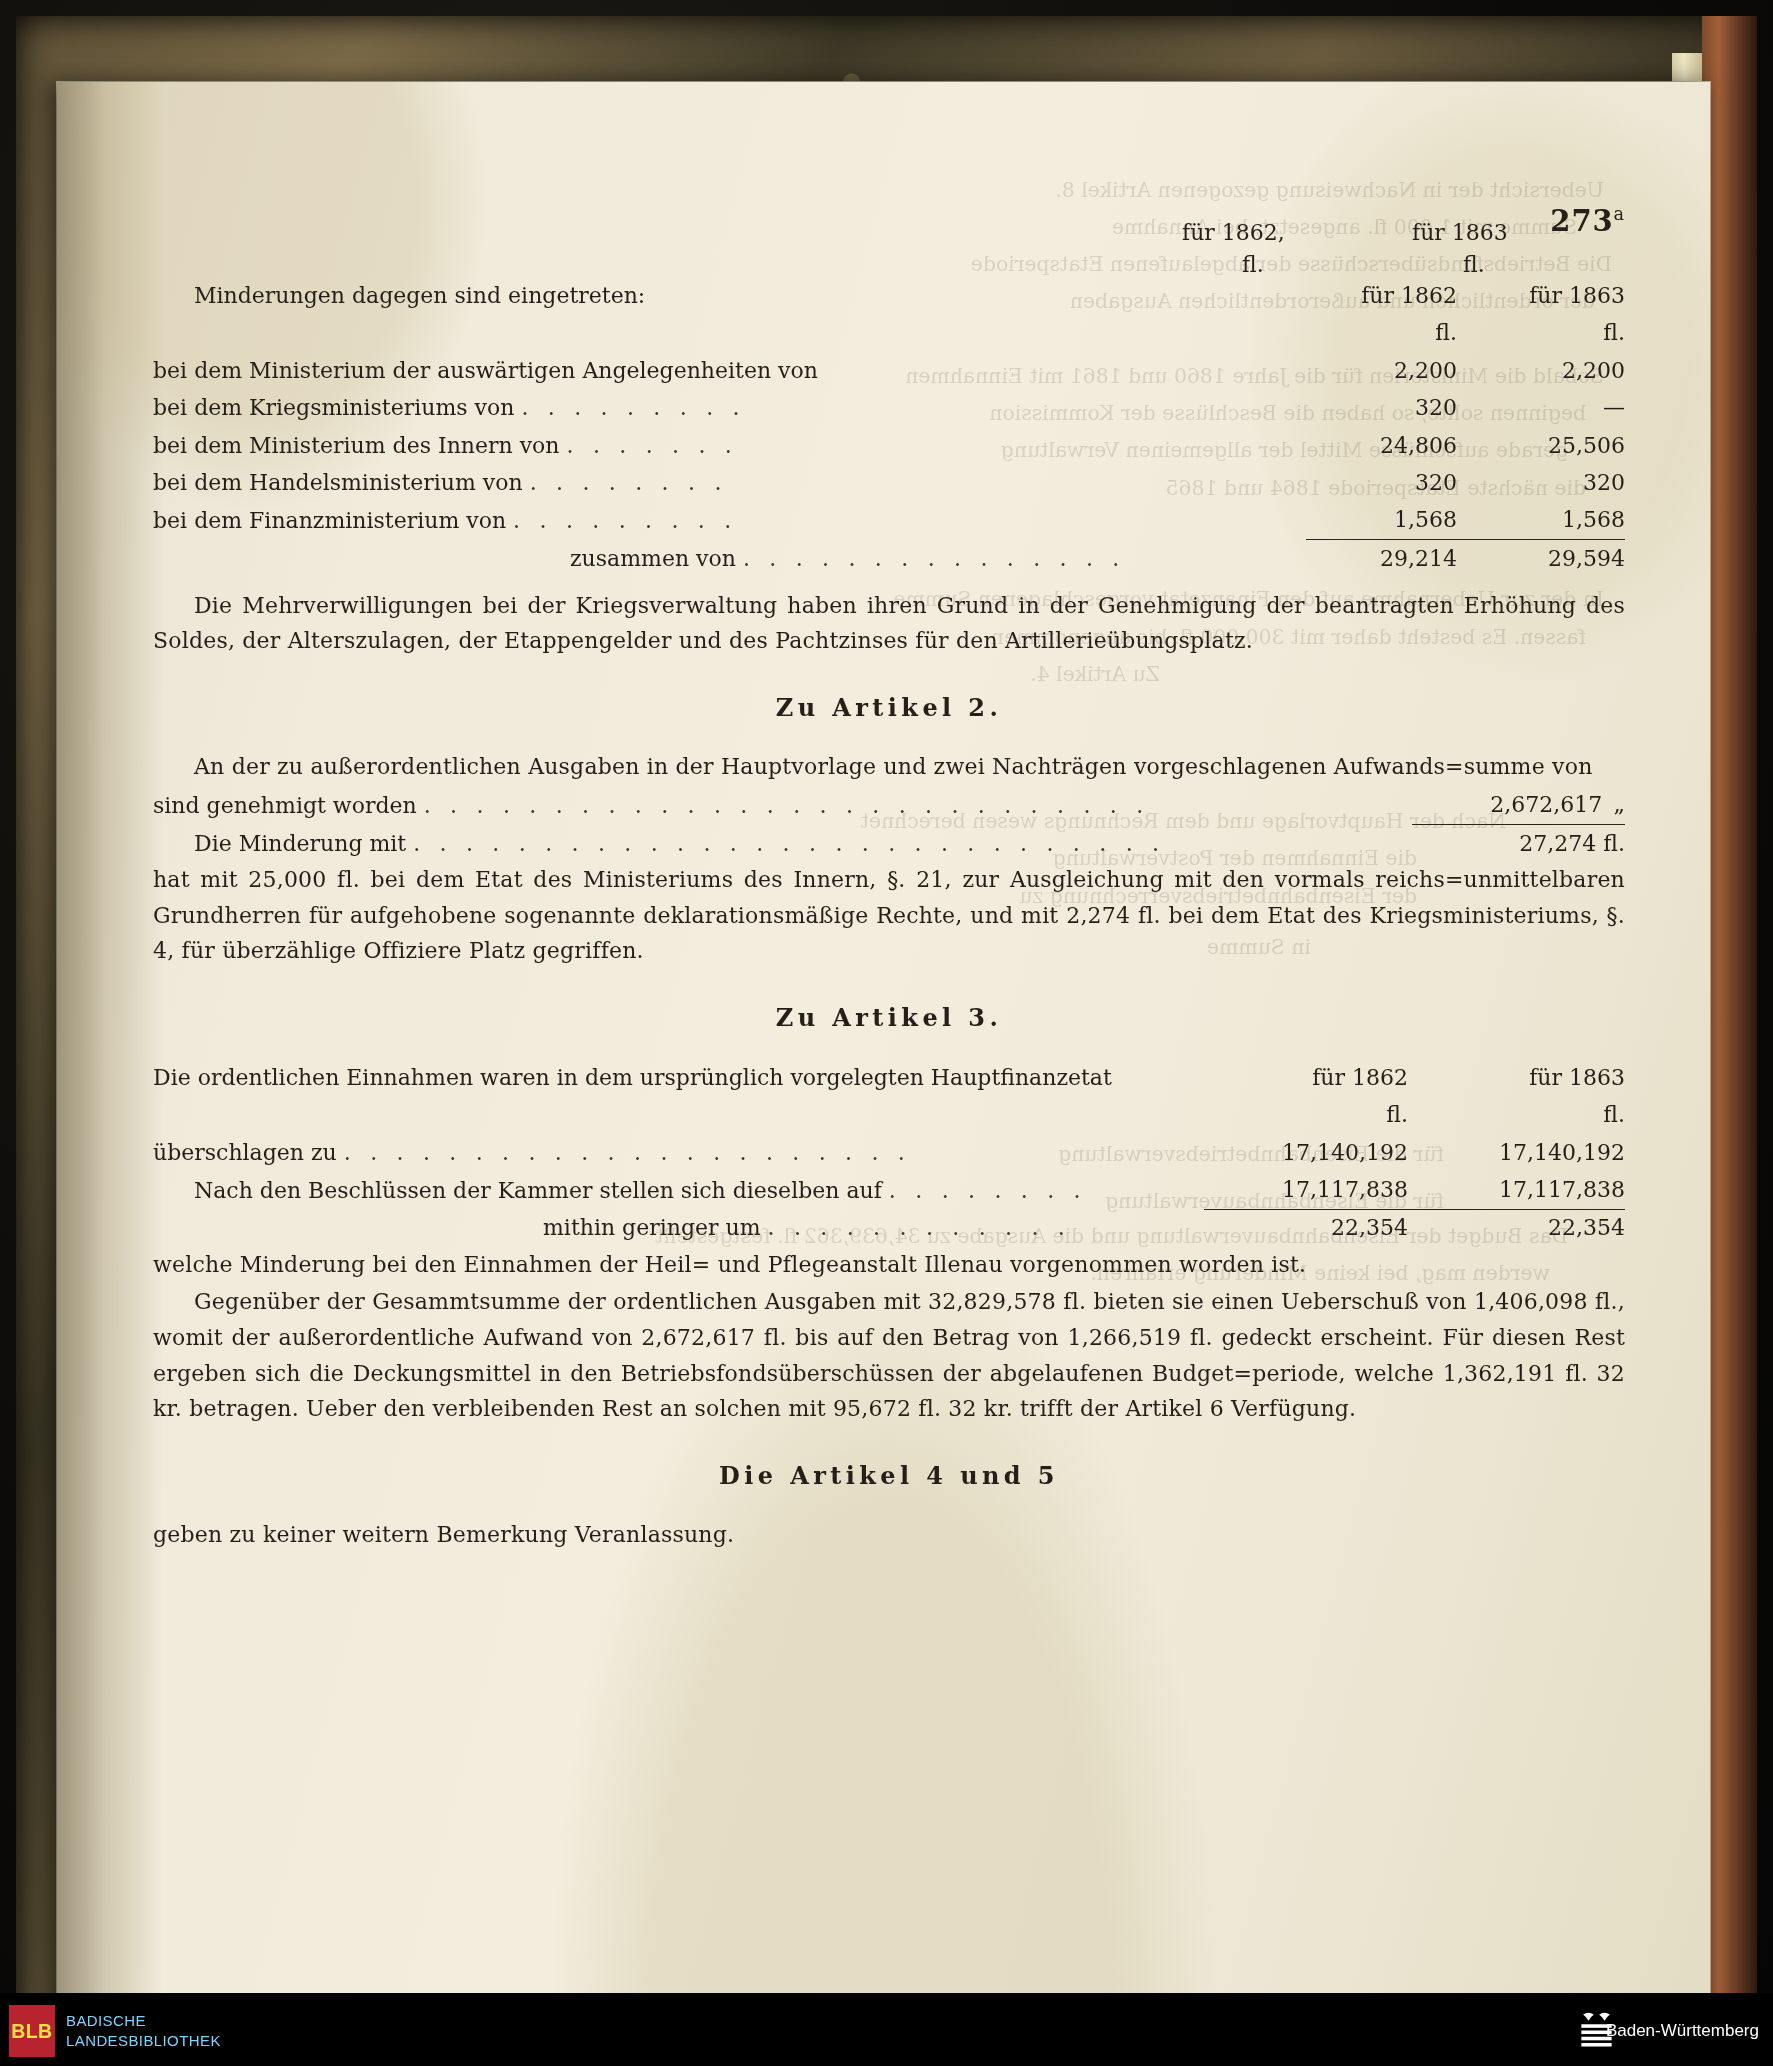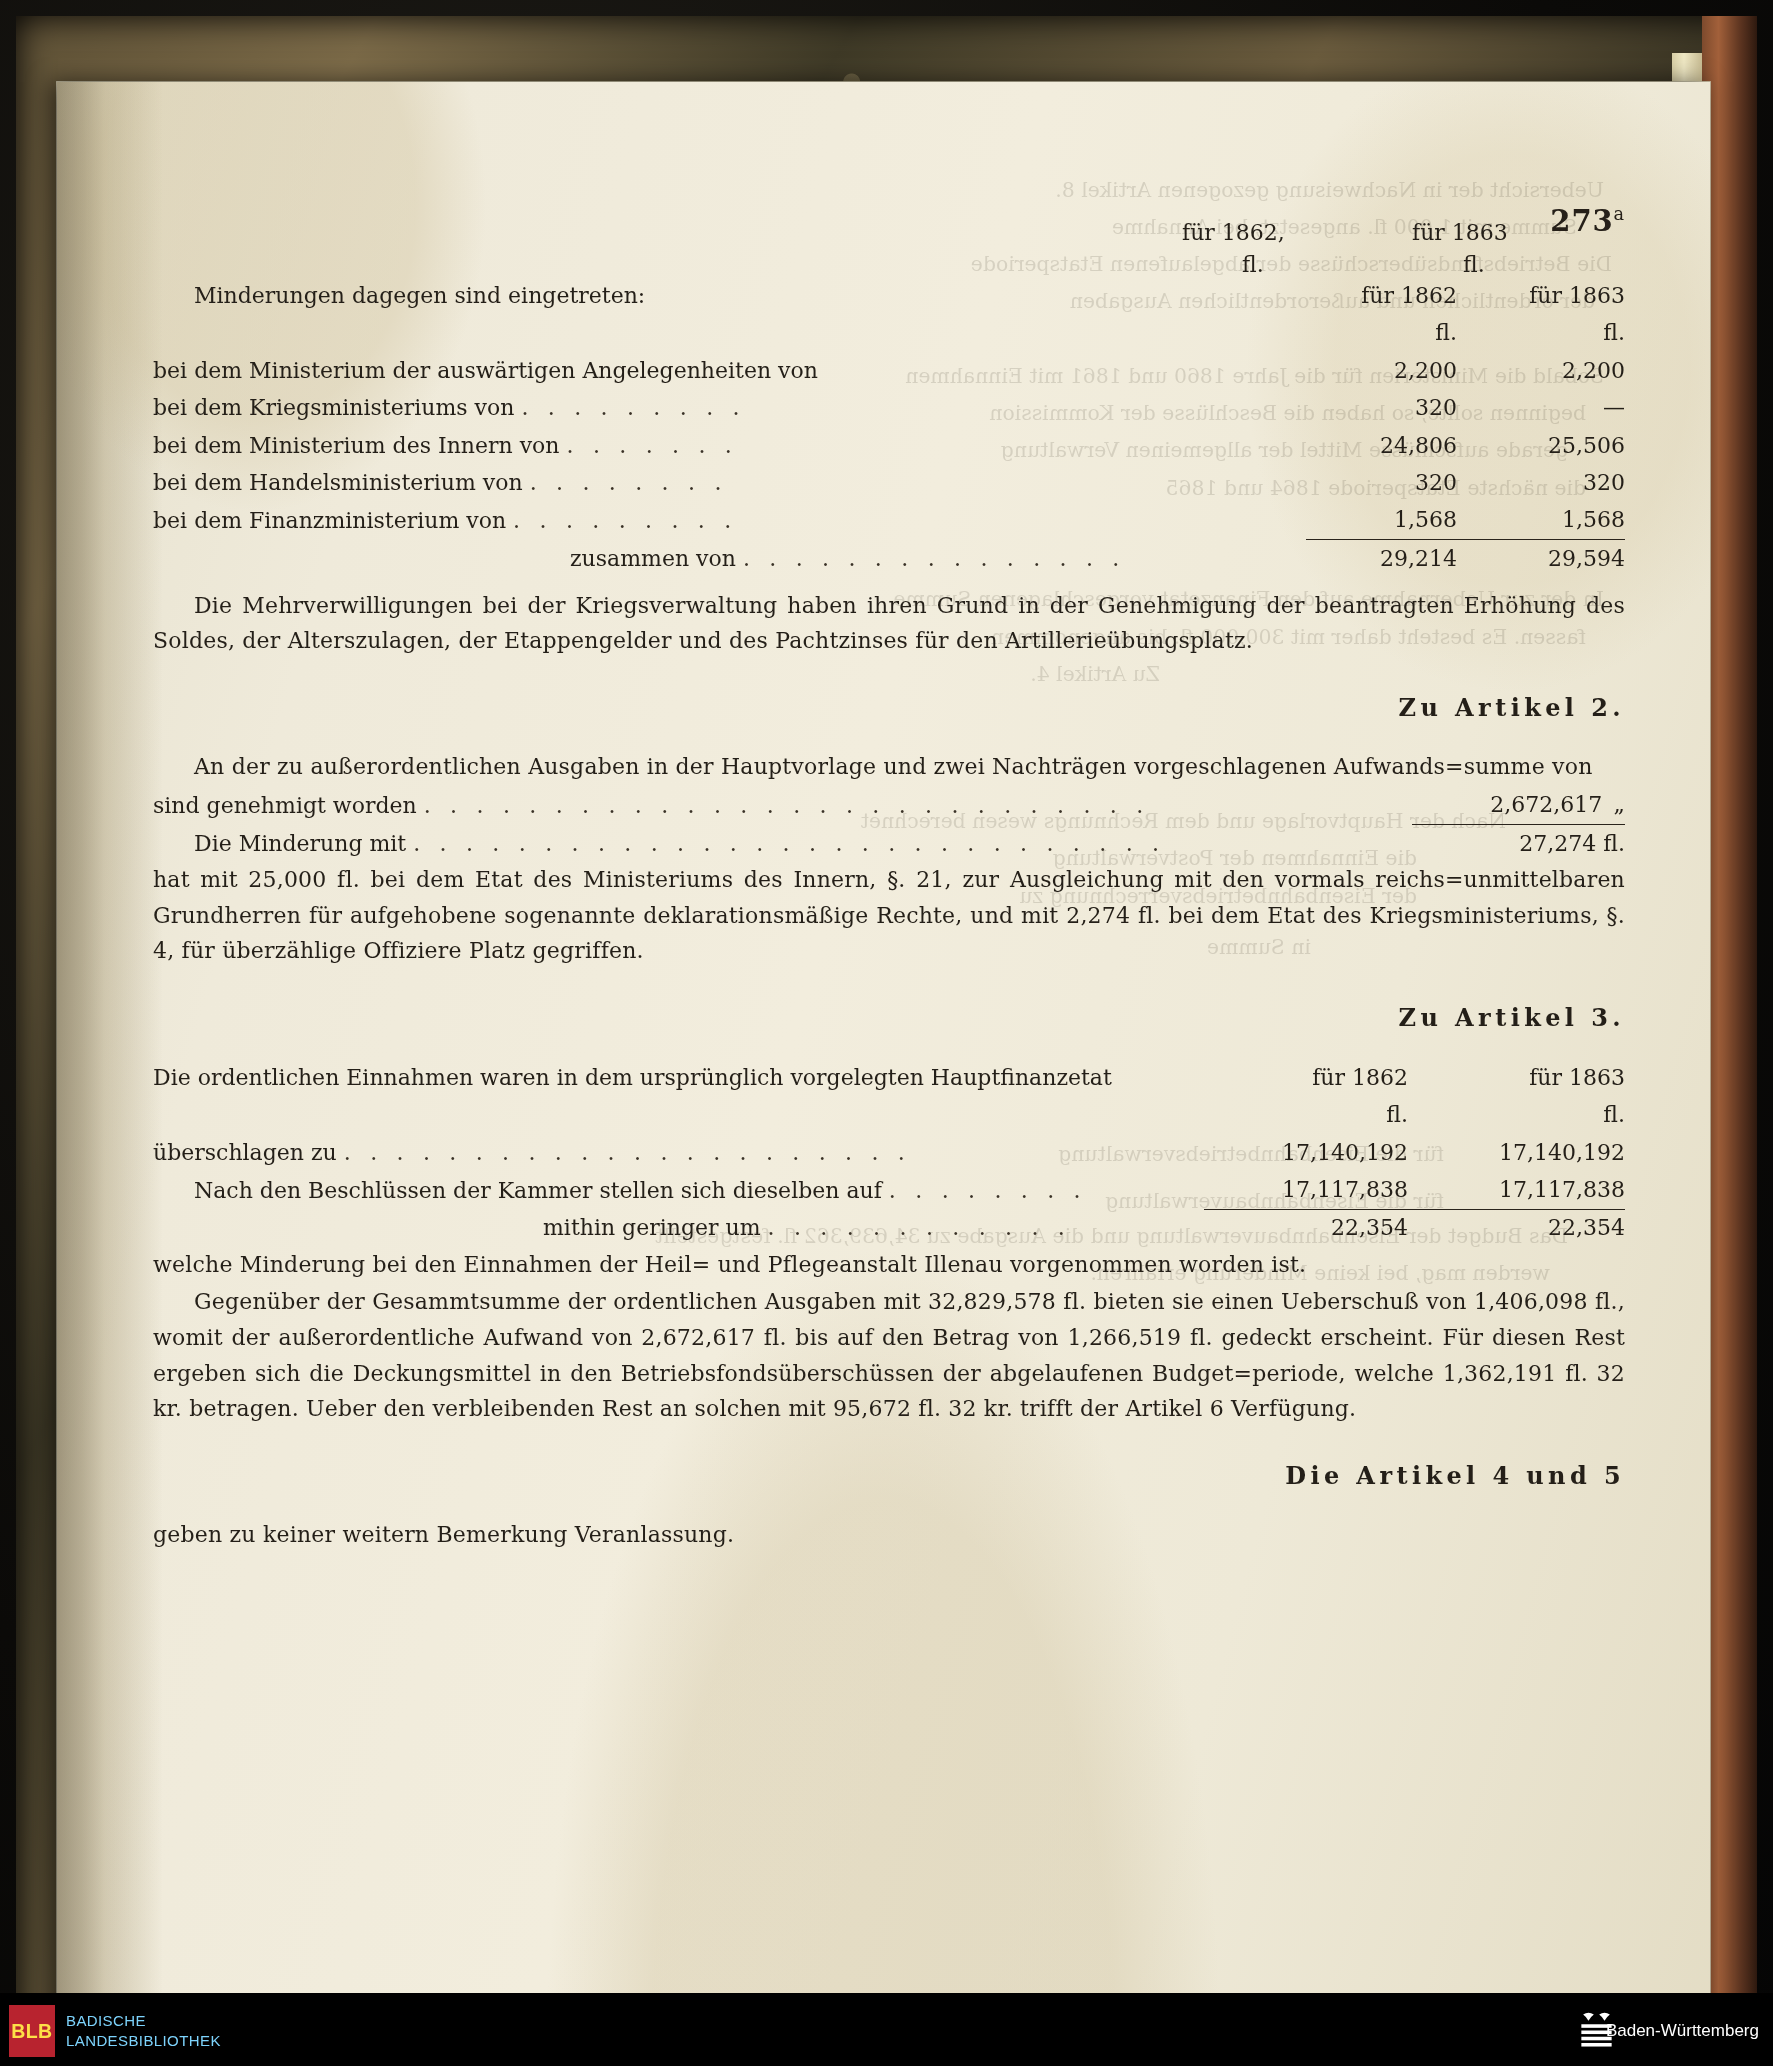--- a/index.html
+++ b/index.html
@@ -133,21 +133,21 @@
     margin: 0 0 1.8px 0;
     text-align: justify;
     text-justify: inter-word;
     font-family: "DejaVu Serif", serif;
     font-size: 22px;
     letter-spacing: 0.2px;
   }
   p.body.indent { text-indent: 41px; }
 
   h2.artikel {
-    text-align: right;
+    text-align: center;
     font-size: 24px;
     font-weight: bold;
     letter-spacing: 4.4px;
     margin: 30px 0 21px 0;
     font-family: "DejaVu Serif", serif;
   }
 
   
   table.fig {
     border-collapse: collapse;

